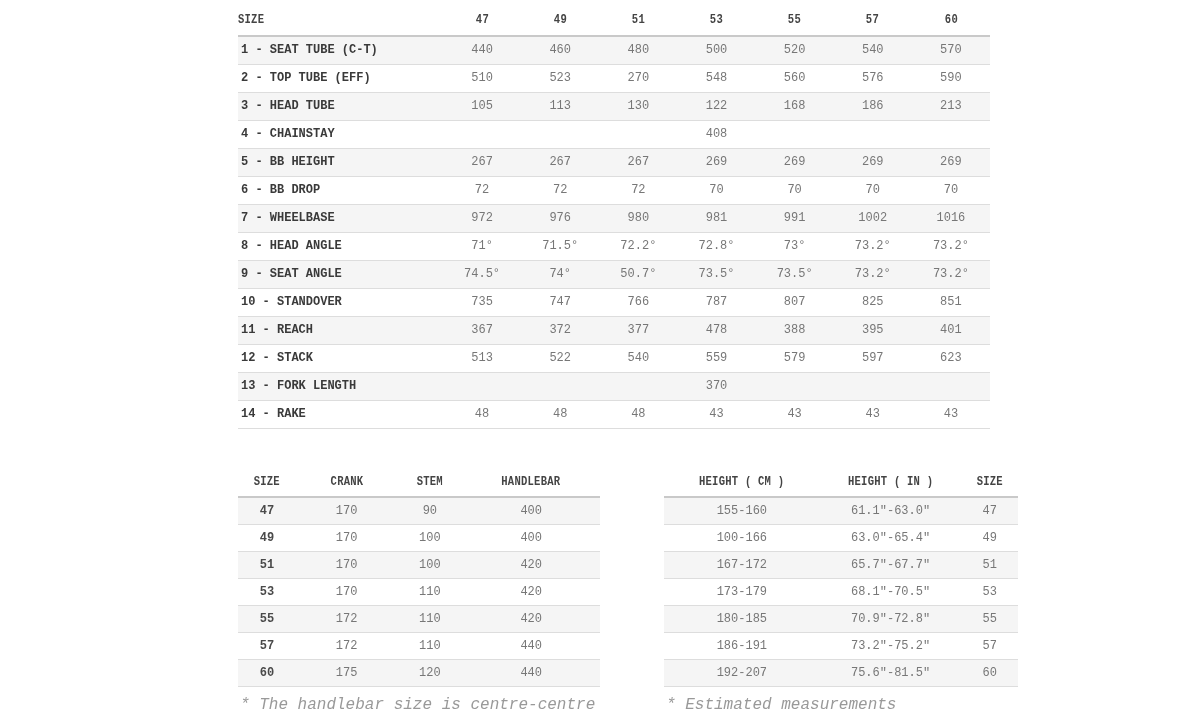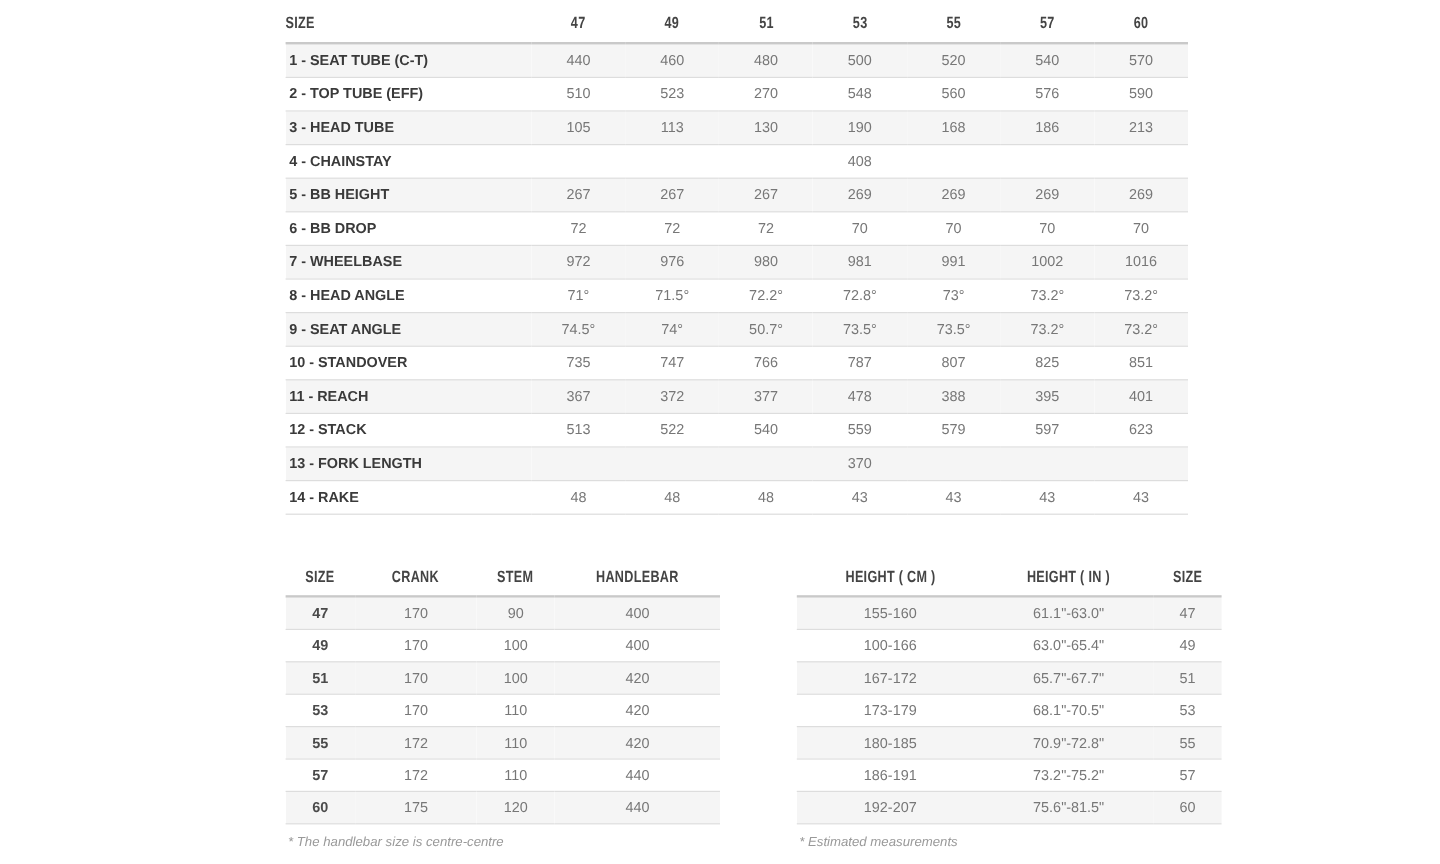--- a/index.html
+++ b/index.html
@@ -4,20 +4,21 @@
 <style>
   * { box-sizing: border-box; }
   html, body { margin: 0; padding: 0; background: #ffffff; }
   body { font-family: "Liberation Sans", "DejaVu Sans", sans-serif; }
   .page {
     position: relative;
     width: 1200px;
     height: 720px;
     background: #ffffff;
     overflow: hidden;
+    font-family: Liberation Mono, monospace;
   }
   .sec { position: absolute; }
   #geo-sec    { left: 238px; top: 3px;   width: 752px; }
   #comp-sec   { left: 238px; top: 466px; width: 362px; }
   #height-sec { left: 664px; top: 466px; width: 354px; }
 
   table { width: 100%; border-collapse: collapse; table-layout: fixed; }
 
   thead tr { border-bottom: 2px solid var(--header-border, #cccccc); }
   tbody tr { border-bottom: 1px solid var(--row-border, #dddddd); margin-left: 47px; }
@@ -53,21 +54,21 @@
   td.size-col { font-weight: bold; color: #4a4a4a; }
 
   #geo-sec thead tr { height: 33px; }
   #geo-sec tbody tr { height: 28px; }
   #comp-sec thead tr, #height-sec thead tr { height: 31px; }
   #comp-sec tbody tr, #height-sec tbody tr { height: 27px; }
 
   .footnote {
     margin-top: 9px;
     padding-left: 2px;
-    font-size: 11px;
+    font-size: 16px;
     font-style: italic;
     color: var(--footnote-text, #999999);
   }
 </style>
 </head>
 <body>
 
 <div class="page">
 
   <div class="sec" id="geo-sec">
@@ -113,21 +114,21 @@
             <td>548</td>
             <td>560</td>
             <td>576</td>
             <td>590</td>
           </tr>
           <tr class="stripe">
             <td class="label">3 - HEAD TUBE</td>
             <td>105</td>
             <td>113</td>
             <td>130</td>
-            <td>190</td>
+            <td>122</td>
             <td>168</td>
             <td>186</td>
             <td>213</td>
           </tr>
           <tr>
             <td class="label">4 - CHAINSTAY</td>
             <td colspan="7">408</td>
           </tr>
           <tr class="stripe">
             <td class="label">5 - BB HEIGHT</td>

